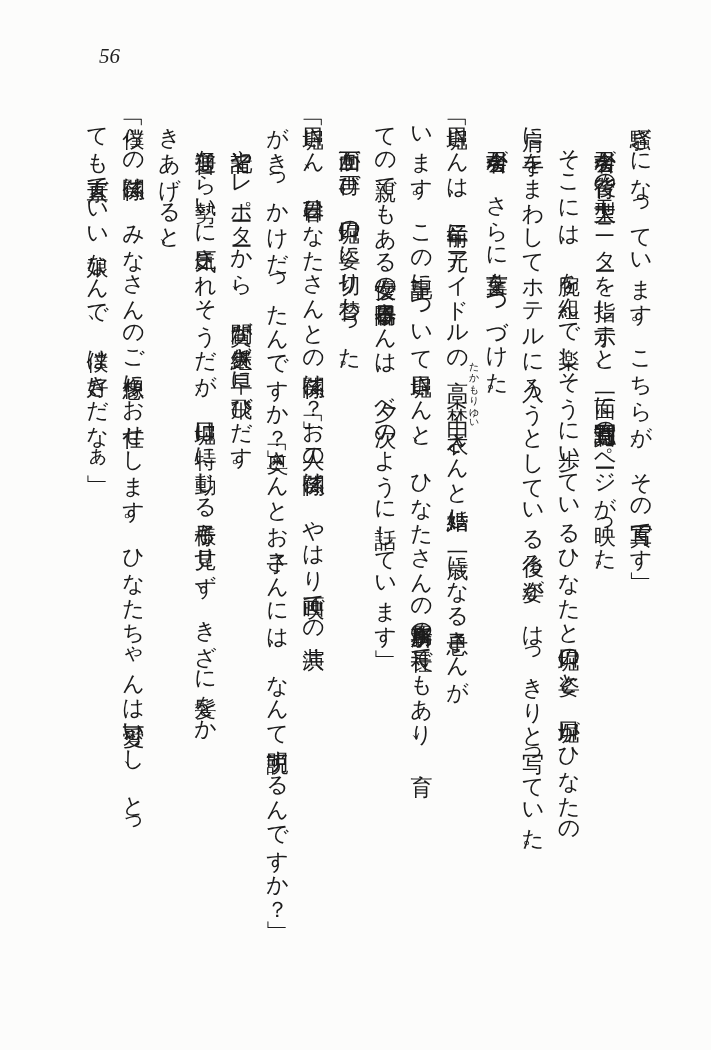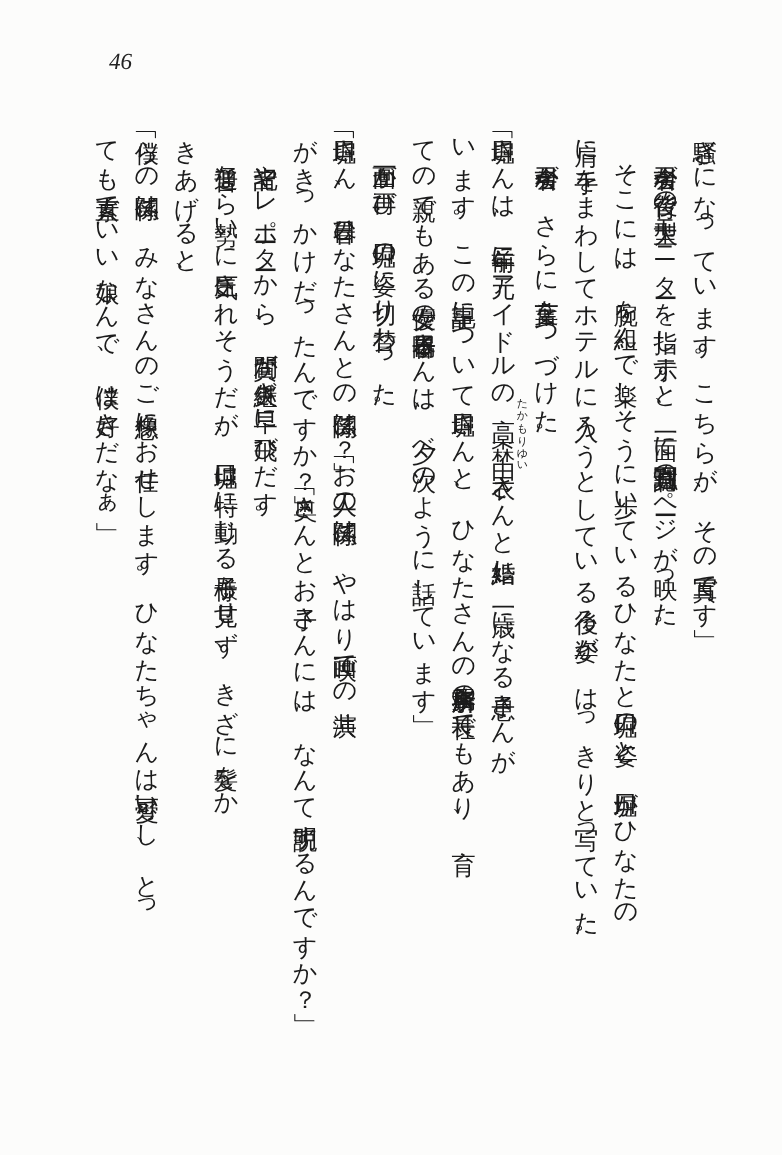--- a/index.html
+++ b/index.html
@@ -46,21 +46,21 @@
     font-size: 10px;
     color: #1b1b1b;
     letter-spacing: 0;
   }
 </style>
 </head>
 <body>
 
 <div class="page">
 
-  <div class="page-number">46</div>
+  <div class="page-number">56</div>
 
   <div class="text-block">
     <p class="line">騒ぎになっています。こちらが、その写真です」</p>
     <p class="line">　司会者が背後の大型モニターを指し示すと、一面に写真週刊誌のページが映った。</p>
     <p class="line">　そこには、腕を組んで楽しそうに歩いているひなたと堀口の姿と、堀口がひなたの</p>
     <p class="line">肩に手をまわしてホテルに入ろうとしている後ろ姿が、はっきりと写っていた。</p>
     <p class="line">　司会者が、さらに言葉をつづけた。</p>
     <p class="line"><span>「堀口さんは、二年前に元アイドルの</span><ruby><span>高森由衣</span><rt>たかもりゆい</rt></ruby><span>さんと結婚し、一歳になる息子さんが</span></p>
     <p class="line">います。この記事について堀口さんと、ひなたさんの所属事務所の社長でもあり、育</p>
     <p class="line">ての親でもある女優の春日陽子さんは、夕べ次のように話しています」</p>

